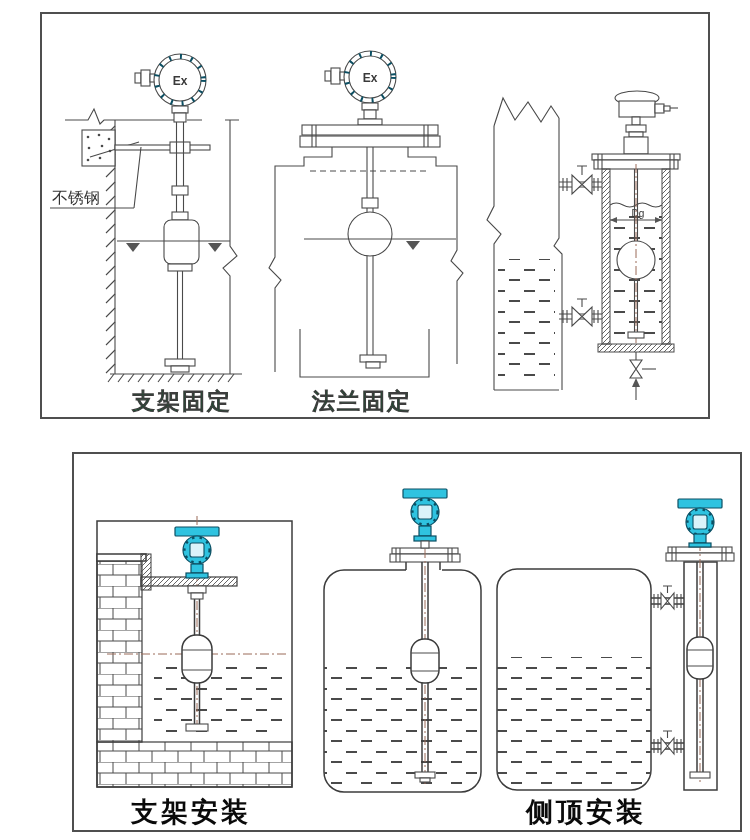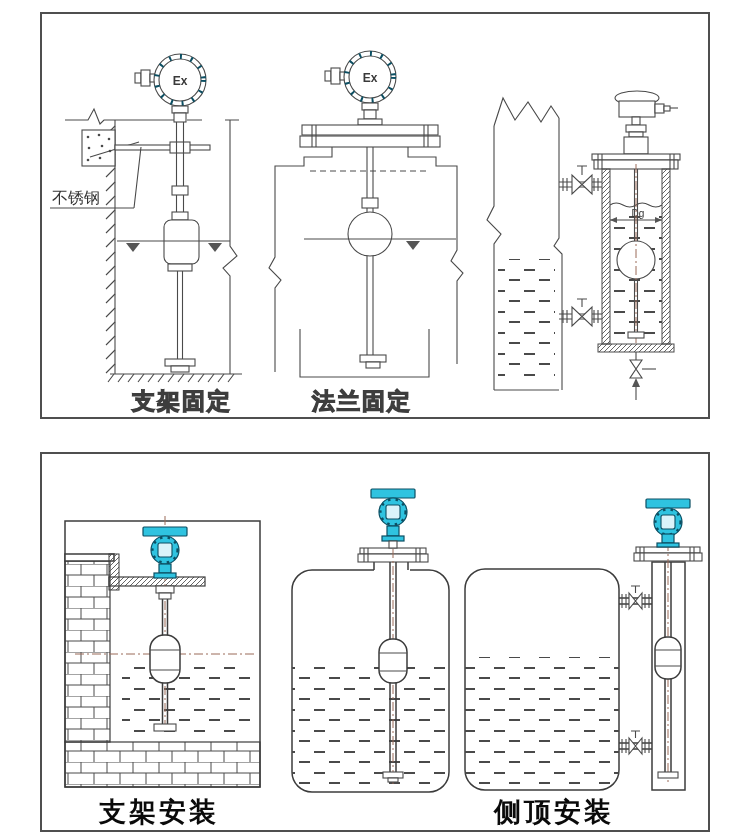--- a/index.html
+++ b/index.html
@@ -1,25 +1,25 @@
 <!DOCTYPE html>
 <html><head>
 <meta charset="utf-8">
 <style>
   html,body{margin:0;padding:0;background:#fff;}
   #stage{position:relative;width:750px;height:840px;background:#fff;overflow:hidden;
          font-family:"Liberation Sans","DejaVu Sans",sans-serif;}
   .panel{position:absolute;left:40px;width:670px;background:#fff;
          border:2px solid #4f4f4f;box-sizing:border-box;}
   #panel-top{top:12px;height:407px;}
-  #panel-bottom{top:452px;height:380px;}
+  #panel-bottom{top:452px;height:380px;margin-left:32px;}
   .panel svg{position:absolute;left:0;top:0;}
   .cap{position:absolute;text-align:center;white-space:nowrap;}
-  .cap-outline{top:372px;width:180px;font-size:23px;font-weight:700;letter-spacing:2px;
-               color:#737373;-webkit-text-stroke:1.2px #3d3d3d;}
+  .cap-outline{top:372px;width:180px;font-size:23px;font-weight:400;letter-spacing:2px;
+               color:#14532d;-webkit-text-stroke:1.2px #3d3d3d;}
   .cap-solid{top:340px;width:190px;font-size:27px;font-weight:900;letter-spacing:3px;color:#0a0a0a;}
   text{font-family:"Liberation Sans","DejaVu Sans",sans-serif;}
   .ln{stroke:#4a4a4a;fill:none;stroke-width:1.1;}
   .lnb{stroke:#3c3c3c;fill:none;stroke-width:1.5;}
   .wf{fill:#ffffff;stroke:#4a4a4a;stroke-width:1.1;}
   .wfb{fill:#ffffff;stroke:#3c3c3c;stroke-width:1.5;}
   .dash{stroke:#4a4a4a;stroke-width:1;stroke-dasharray:6 4;fill:none;}
   .cl{stroke:#9a6a58;stroke-width:1;stroke-dasharray:9 3 2 3;fill:none;}
   .tri{fill:#555;stroke:none;}
   .teal{fill:#2fc3e0;stroke:#0c4f63;stroke-width:1.2;}

